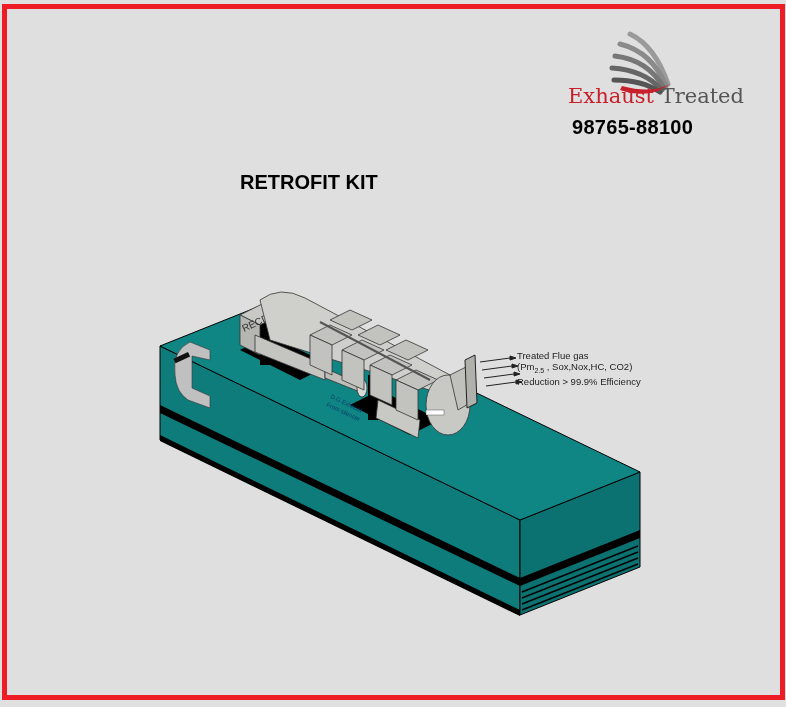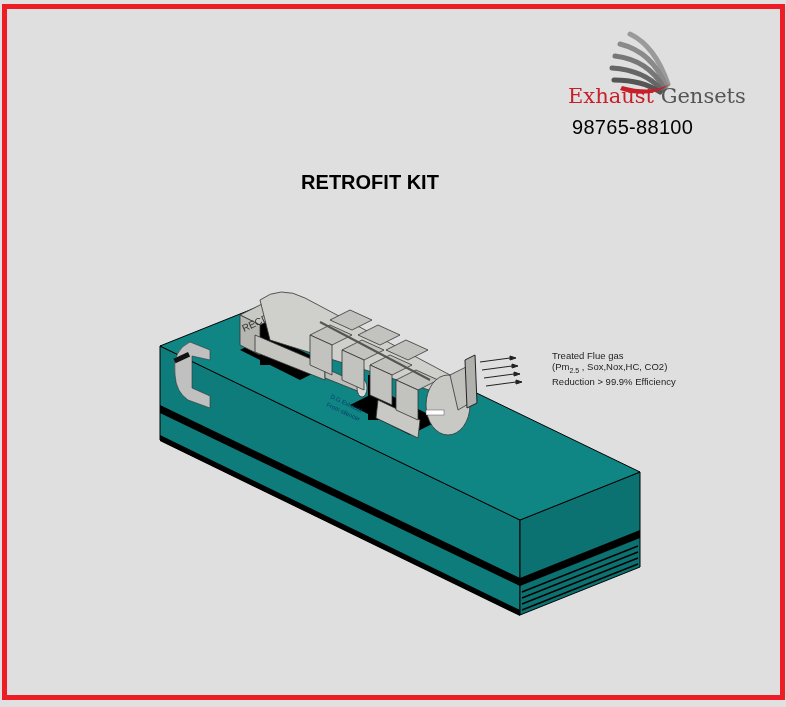--- a/index.html
+++ b/index.html
@@ -2,42 +2,42 @@
 <html><head>
 <meta charset="utf-8">
 <style>
   html, body { margin:0; padding:0; }
   body { width:786px; height:707px; background:#e0e0e0; position:relative; overflow:hidden; font-family:"Liberation Sans", sans-serif; }
   .frame { position:absolute; left:2px; top:4px; width:773px; height:686px; border:5px solid #ee1c25; background:#dfdfdf; }
   .logo { position:absolute; left:560px; top:28px; width:170px; height:80px; }
   .brand { position:absolute; left:568px; top:84px; font-family:"DejaVu Serif", serif; font-size:21px; white-space:nowrap; }
   .brand .b1 { color:#c8202a; }
   .brand .b2 { color:#555; }
-  .phone { position:absolute; left:572px; top:116px; font-size:20px; font-weight:normal; color:#000; letter-spacing:0.3px; }
-  .title { position:absolute; left:240px; top:170px; width:260px; text-align:center; font-weight:bold; font-size:20px; line-height:24px; color:#000; }
+  .phone { position:absolute; left:572px; top:116px; font-size:20px; font-weight:bold; color:#000; letter-spacing:0.3px; }
+  .title { position:absolute; left:240px; top:170px; width:260px; text-align:left; font-weight:bold; font-size:20px; line-height:24px; color:#000; }
   .illus { position:absolute; left:130px; top:280px; width:520px; height:340px; }
-  .note { position:absolute; left:517px; top:350px; font-size:9.5px; line-height:11px; color:#222;margin-left:35px; }
+  .note { position:absolute; left:517px; top:350px; font-size:9.5px; line-height:11px; color:#222; }
   .note sub { font-size:7px; }
 </style>
 </head>
 <body>
 
 <div class="frame"></div>
 
 <svg class="logo" viewBox="0 0 170 80">
   <path d="M70 6 Q95 18 108 56" stroke="#9a9a9a" stroke-width="5" fill="none" stroke-linecap="round"></path>
   <path d="M60 16 Q92 24 106 58" stroke="#8a8a8a" stroke-width="5" fill="none" stroke-linecap="round"></path>
   <path d="M55 28 Q88 32 104 60" stroke="#777" stroke-width="5" fill="none" stroke-linecap="round"></path>
   <path d="M52 40 Q84 42 102 62" stroke="#666" stroke-width="5" fill="none" stroke-linecap="round"></path>
   <path d="M54 52 Q82 52 100 64" stroke="#555" stroke-width="5" fill="none" stroke-linecap="round"></path>
   <path d="M60 62 Q90 72 110 56 Q92 66 62 58 Z" fill="#c8202a"></path>
 </svg>
 <div class="brand">
   <span class="b1">Exhaust</span>
-  <span class="b2">Gensets</span>
+  <span class="b2">Treated</span>
 </div>
 <div class="phone">98765-88100</div>
 
 <div class="title">
   <div>RETROFIT KIT</div>
 </div>
 
 <svg class="illus" viewBox="0 0 520 340">
 
   <g>

